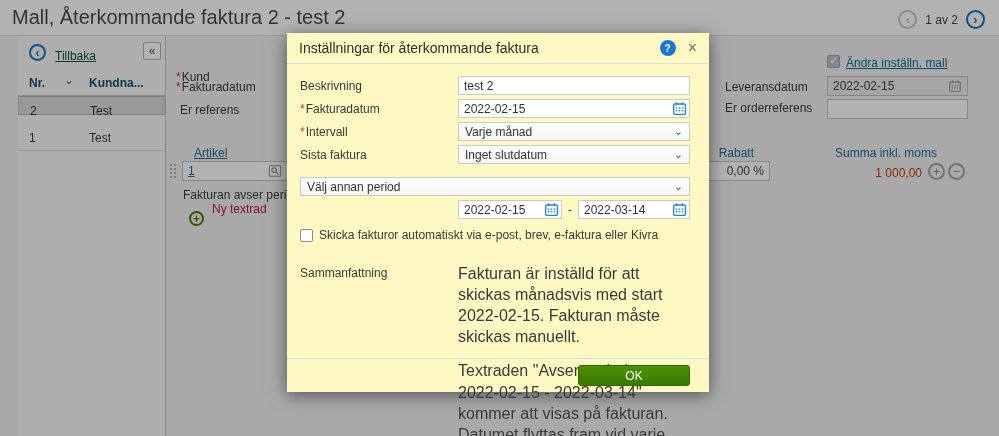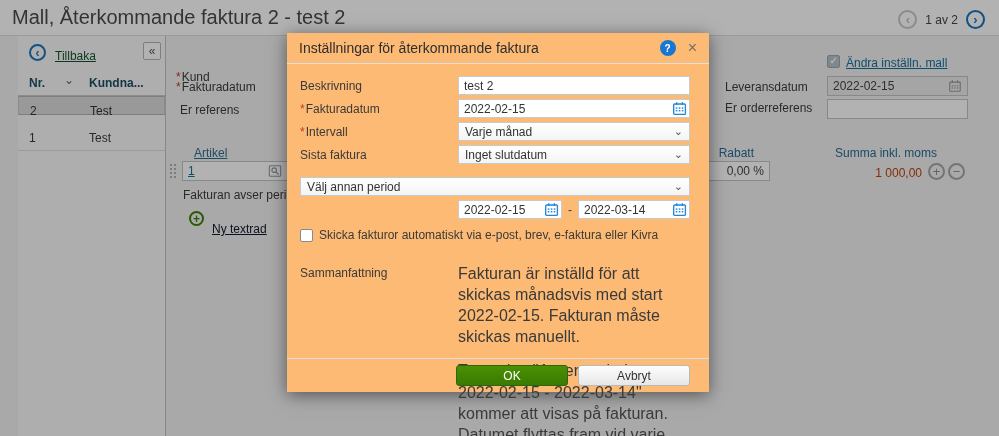--- a/index.html
+++ b/index.html
@@ -37,21 +37,21 @@
   .link { color:#16729e; text-decoration:underline; cursor:pointer; }
   .g-input { position:absolute; border:1px solid #c3c3c3; background:#fff; height:20px; font-size:12px; color:#444; display:flex; align-items:center; padding:0 5px; }
   .g-input.dis { background:#ececec; }
   .col-head { position:absolute; color:#2a6d94; }
   .circle-ico { position:absolute; width:17px; height:17px; border:2px solid #a6a6a6; border-radius:50%; color:#8f8f8f; font-size:13px; display:flex; align-items:center; justify-content:center; }
   .green-circle { width:15px; height:15px; border:2px solid #3e7e04; border-radius:50%; color:#3e7e04; font-size:12px; font-weight:bold; display:inline-flex; align-items:center; justify-content:center; }
   .dots { position:absolute; width:2px; height:2px; background:#b2b2b2; box-shadow:4px 0 #b2b2b2,0 4px #b2b2b2,4px 4px #b2b2b2,0 8px #b2b2b2,4px 8px #b2b2b2,0 12px #b2b2b2,4px 12px #b2b2b2; }
 
   
   .overlay { position:absolute; inset:0; background:rgba(0,0,0,0.30); z-index:5; }
-  .modal { position:absolute; left:287px; top:33px; width:422px; height:359px; background:#fdba74; z-index:10; box-shadow:0 3px 16px rgba(0,0,0,0.5); }
+  .modal { position:absolute; left:287px; top:33px; width:422px; height:359px; background:#fef9c3; z-index:10; box-shadow:0 3px 16px rgba(0,0,0,0.5); }
   .m-header { position:relative; height:31px; border-bottom:1px solid #e0e0e0; display:flex; align-items:center; padding:0 12px; }
   .m-title { font-size:14px; color:#2e2e2e; }
   .help-ico { margin-left:auto; width:16px; height:16px; border-radius:50%; background:#1777d2; color:#fff; font-size:10px; font-weight:bold; display:flex; align-items:center; justify-content:center; cursor:pointer; }
   .close-ico { margin-left:12px; color:#6e6e6e; font-size:16px; line-height:1; cursor:pointer; }
   .m-body { padding:12px 19px 0 13px; }
   .m-row { display:flex; margin-bottom:4px; }
   .m-label { width:158px; flex:none; padding-top:3px; color:#3a3a3a; }
   .m-ctrl { flex:1; position:relative; }
   .t-input { width:100%; height:19px; border:1px solid #c9c9c9; font:12px "Liberation Sans",sans-serif; color:#333; padding:0 5px; background:#fff; }
   .t-input.w-ico { padding-right:22px; }
@@ -159,21 +159,21 @@
     </span>
   <span class="circle-ico" style="left:948px;top:127px;">
       <span>−</span>
     </span>
 
   <div class="flabel" style="left:183px;top:152px;width:104px;overflow:hidden;white-space:nowrap;">Fakturan avser period</div>
 
   <span class="green-circle" style="position:absolute;left:189px;top:175px;">
       <span>+</span>
     </span>
-  <a style="position:absolute;left:212px;top:186px;color:#0f172a;cursor:pointer;text-decoration:underline;">Ny textrad</a>
+  <a style="position:absolute;left:212px;top:166px;color:#be185d;cursor:pointer;">Ny textrad</a>
 </div>
 
 <div class="overlay"></div>
 
 <div class="modal">
   <div class="m-header">
     <span class="m-title">Inställningar för återkommande faktura</span>
     <span class="help-ico">?</span>
     <span class="close-ico">×</span>
   </div>
@@ -279,15 +279,14 @@
       <div class="summary-text">
         <div class="p1">Fakturan är inställd för att skickas månadsvis med start 2022-02-15. Fakturan måste skickas manuellt.</div>
         <div>Textraden "Avser perioden 2022-02-15 - 2022-03-14" kommer att visas på fakturan.</div>
         <div>Datumet flyttas fram vid varje fakturering.</div>
       </div>
     </div>
 
   </div>
   <div class="m-footer">
     <button class="btn btn-ok">OK</button>
-    <button class="btn btn-cancel">Avbryt</button>
   </div>
 </div>
 
 </body></html>

